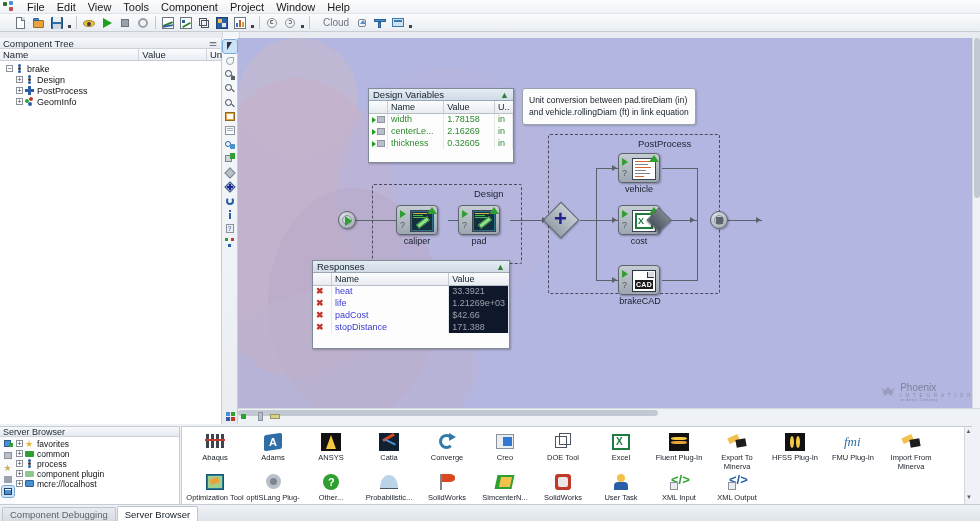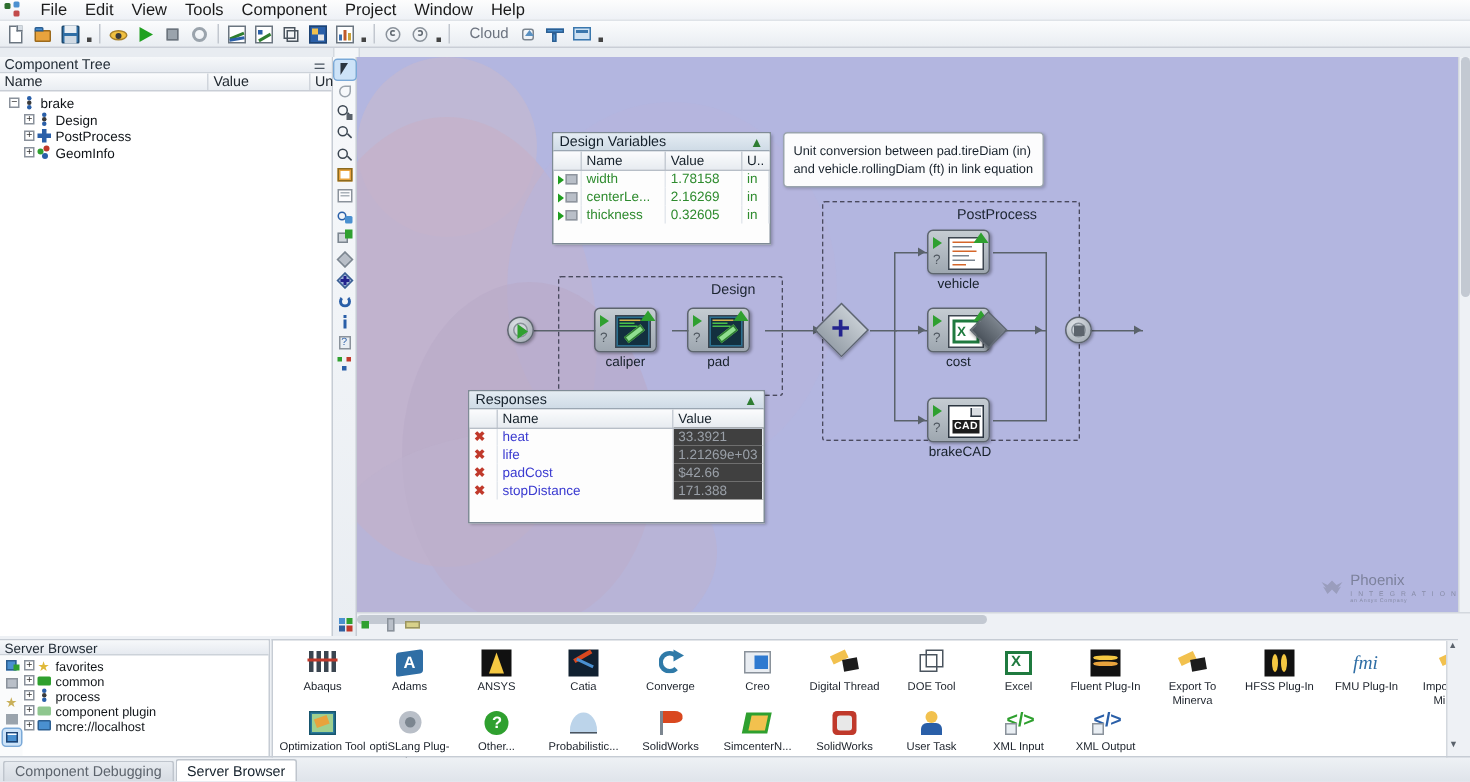--- a/index.html
+++ b/index.html
@@ -30,21 +30,21 @@
   .menubar .mi {
     padding: 0 6px; height: 14px; line-height: 14px;
     font-size: 11px; color: #1a1a1a; cursor: default; white-space: nowrap;
   }
 
   
   .toolbar {
     position: absolute; top: 14px; left: 0; width: 980px; height: 18px;
     background: linear-gradient(#fbfcfd, #e9edf2);
     border-bottom: 1px solid #c9ced6;
-    display: flex; align-items: center; padding-left: 2px;
+    display: flex; align-items: center; padding-left: 12px;
   }
   .tbtn {
     width: 16px; height: 16px; margin: 0 1px; position: relative;
     display: inline-block; border-radius: 2px; cursor: default;
   }
   .tsep { width: 1px; height: 13px; background: #c2c7cf; margin: 0 3px; }
   .tdot { width: 7px; height: 16px; position: relative; }
   .tdot::after{ content:""; position:absolute; left:2px; bottom:3px; width:3px; height:3px; background:#444;}
   .cloudgrp { display:flex; align-items:center; margin-left:6px; }
   .cloudlbl { font-size:10px; color:#6d7480; padding:0 4px; }
@@ -141,21 +141,21 @@
     background: linear-gradient(#fbfcfd,#e7ebf0); border-right:1px solid #c6ccd4;
     border-bottom:1px solid #b7bec7; font-weight: normal; color:#15202a;
     text-align:left; padding: 0 3px; height: 12px;
   }
   .grid td { height: 12px; padding: 0 3px; border-right:1px solid #e4e8ed; }
   .grid .gicol { width: 16px; }
   .dvname { color: #2e8b2e; }
   .dvval { color: #2e8b2e; }
   .dvunit { color: #2e8b2e; }
   .rsname { color: #3a3ad0; }
-  .rsval { color: #9aa0a8; background: #404040; }
+  .rsval { color: #9aa0a8; background: #0f172a; }
   .arrowin {
     display:inline-block; width: 12px; height: 7px; position: relative;
   }
   .arrowin::before {
     content:""; position:absolute; left:0; top:2px; width:0;height:0;
     border-left:4px solid #1f9d1f; border-top:3px solid transparent; border-bottom:3px solid transparent;
   }
   .arrowin::after {
     content:""; position:absolute; left:5px; top:1px; width:6px; height:5px;
     background:#b9bfc8; border:1px solid #8f959e;
@@ -871,27 +871,20 @@
       </div>
       <div class="pitem">
         <span class="picon">
           <span class="shape" style="left:2px;top:3px;width:18px;height:15px;background:#e9edf2;border:1px solid #8a929b;"></span>
           <span class="shape" style="left:9px;top:6px;width:9px;height:9px;background:#2f7ad0;"></span>
         </span>
         <span class="plbl">Creo</span>
       </div>
       <div class="pitem">
         <span class="picon">
-          <span class="shape" style="left:2px;top:4px;width:11px;height:6px;background:#f2c14e;transform:rotate(-25deg);"></span>
-          <span class="shape" style="left:10px;top:8px;width:10px;height:8px;background:#1c1c1c;transform:rotate(-10deg);"></span>
-        </span>
-        <span class="plbl">Digital Thread</span>
-      </div>
-      <div class="pitem">
-        <span class="picon">
           <span class="shape" style="left:3px;top:5px;width:12px;height:12px;border:1px solid #4a545e;"></span>
           <span class="shape" style="left:7px;top:2px;width:12px;height:12px;border:1px solid #4a545e;"></span>
         </span>
         <span class="plbl">DOE Tool</span>
       </div>
       <div class="pitem">
         <span class="picon">
           <span class="shape" style="left:2px;top:3px;width:18px;height:16px;background:#1f7a3f;"></span>
           <span class="shape" style="left:4px;top:5px;width:14px;height:12px;background:#fff;"></span>
           <span class="shape" style="left:6px;top:5px;color:#1f7a3f;font-size:10px;font-weight:bold;line-height:11px;font-family:'Liberation Sans',sans-serif;">X</span>

